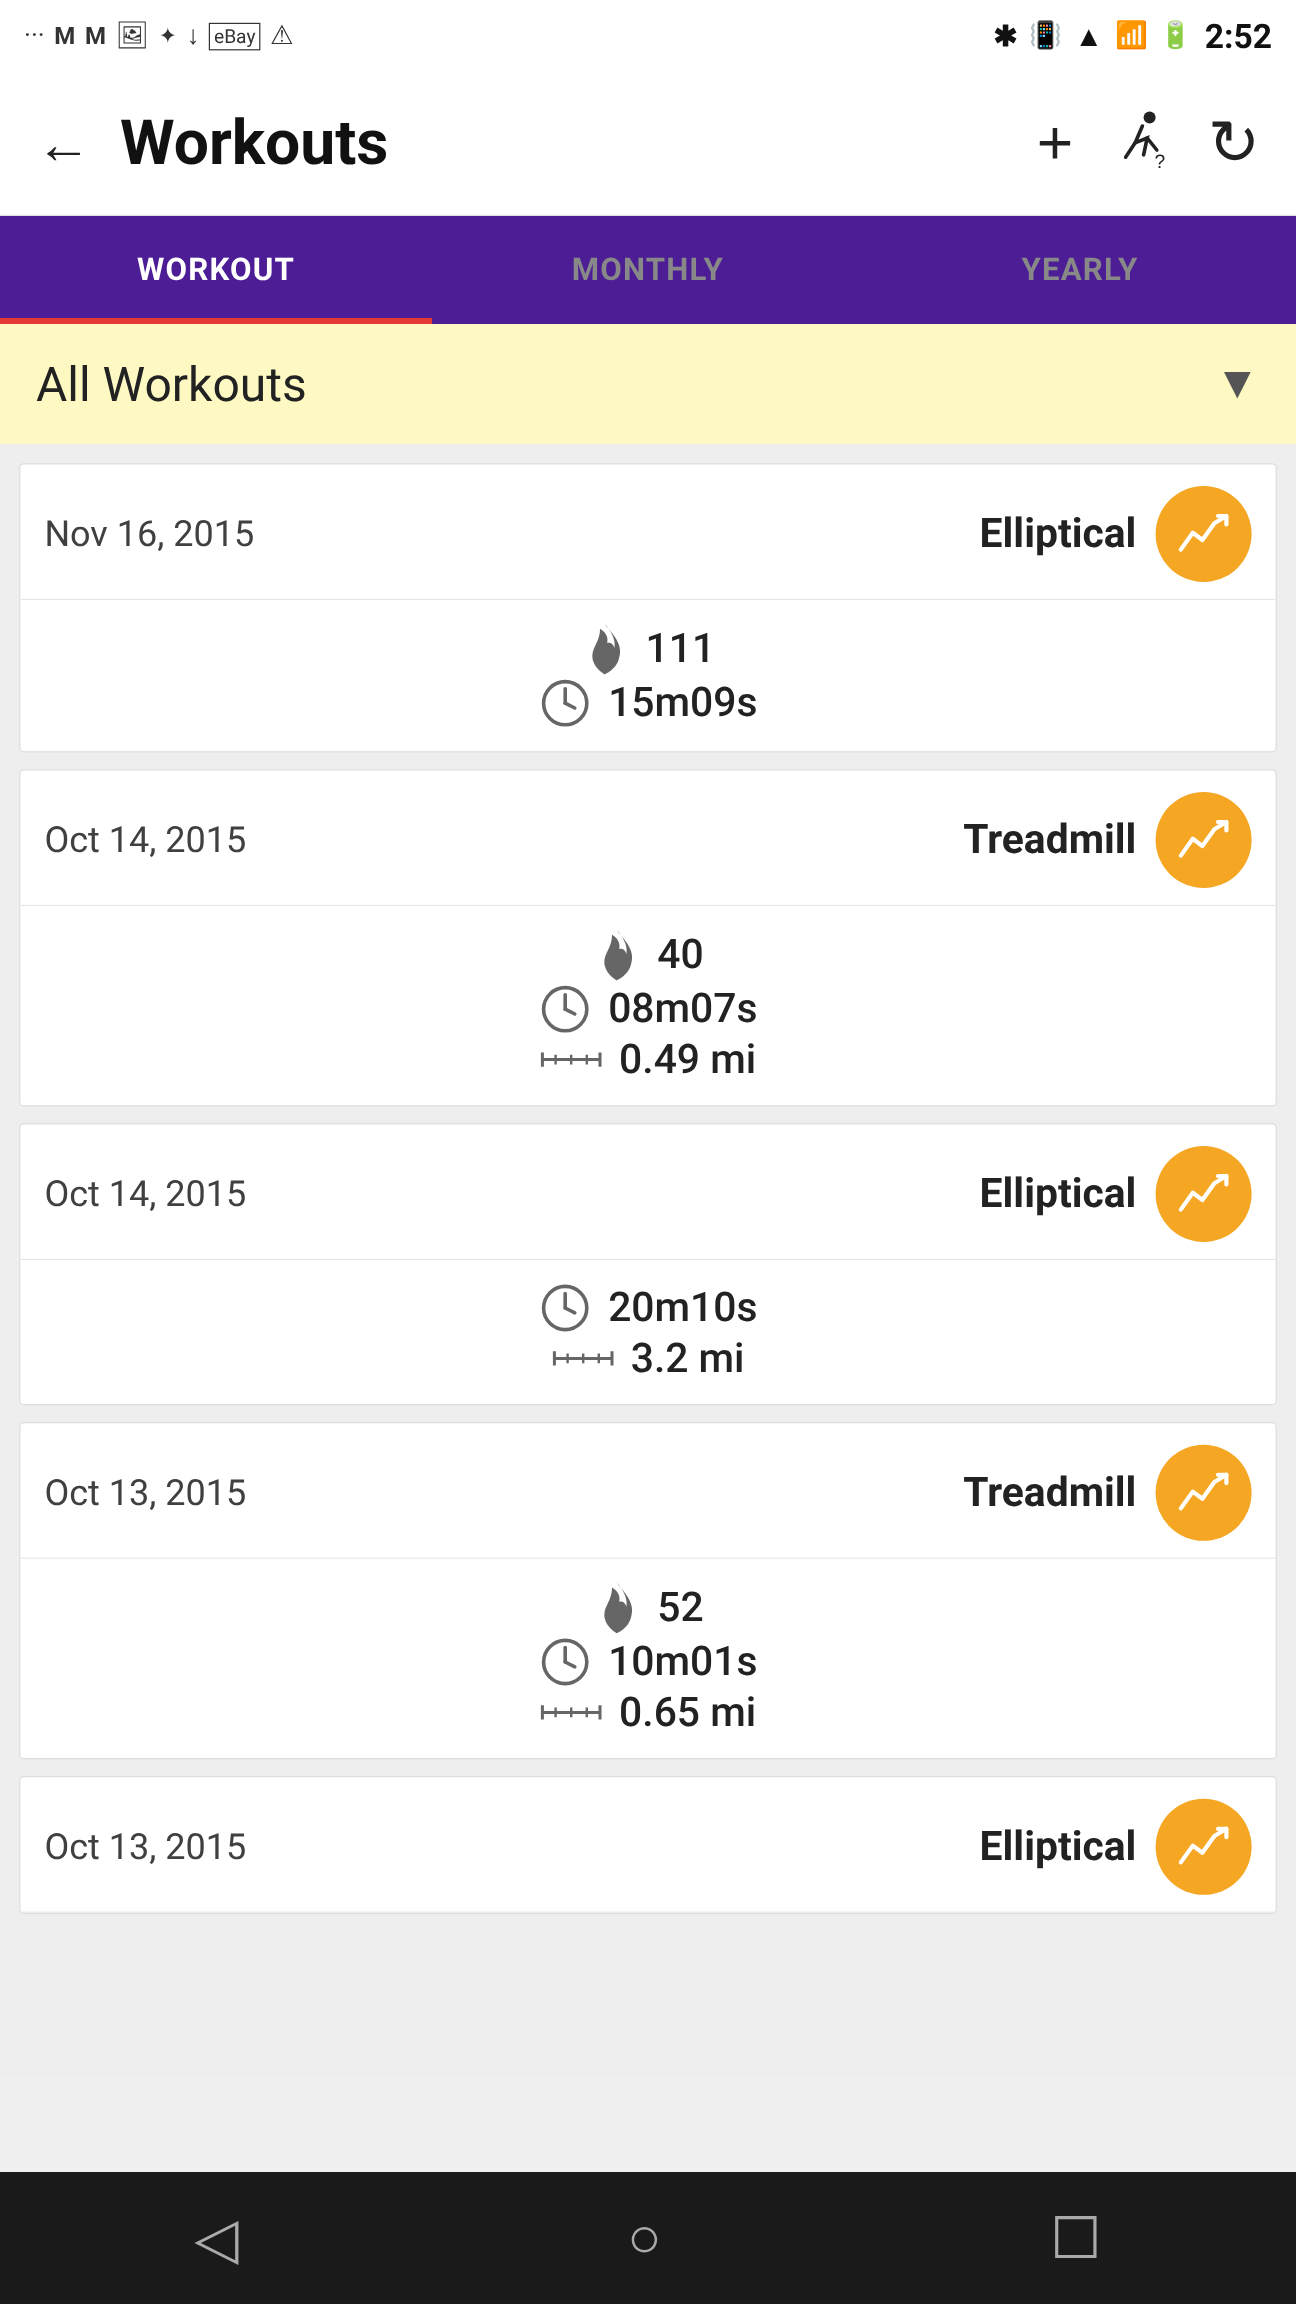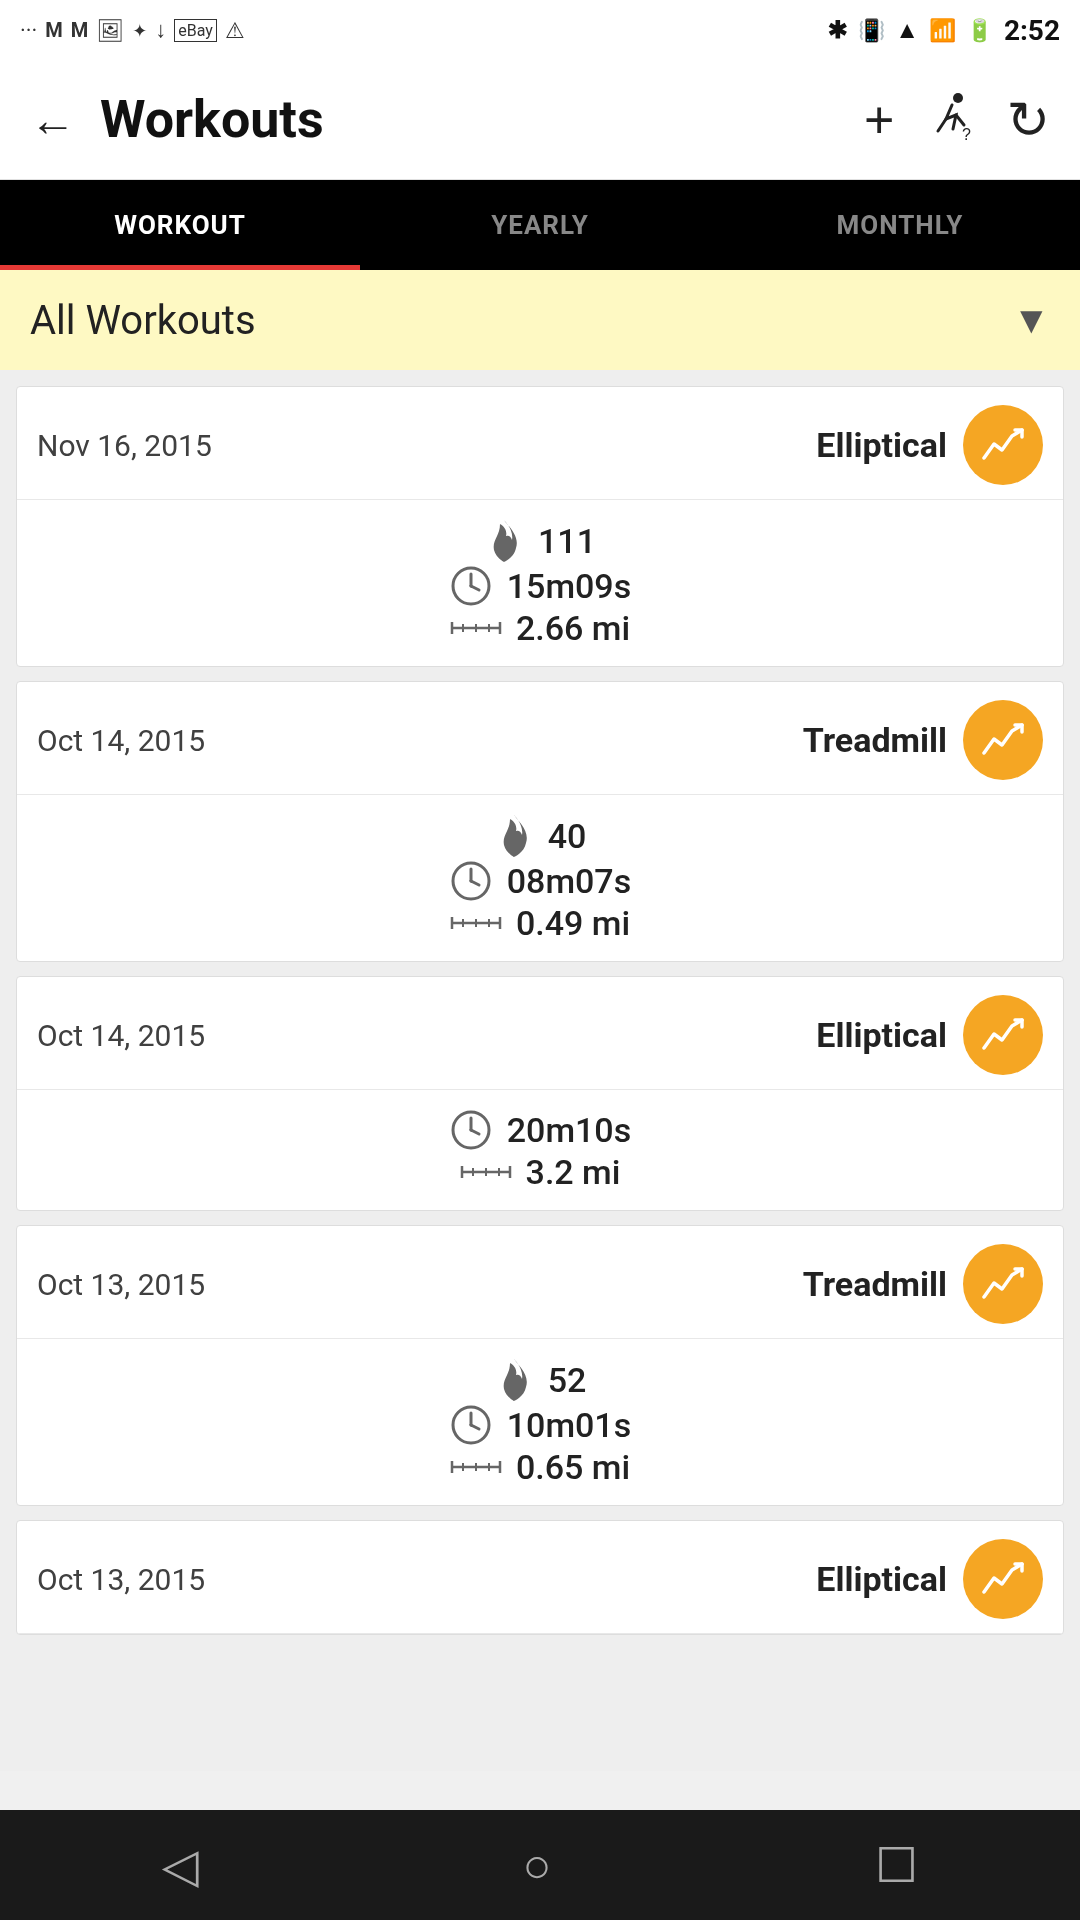--- a/index.html
+++ b/index.html
@@ -79,21 +79,21 @@
       cursor: pointer;
       font-size: 52px;
       color: #222;
       line-height: 1;
     }
 
     
     .tab-bar {
       width: 100%;
       height: 90px;
-      background: #000000;
+      background: #4c1d95;
       display: flex;
       align-items: stretch;
     }
     .tab-item {
       flex: 1;
       display: flex;
       align-items: center;
       justify-content: center;
       font-size: 26px;
       font-weight: bold;
@@ -290,24 +290,24 @@
     </button>
     <button class="header-action-btn">↻</button>
   </div>
 </div>
 
 <div class="tab-bar">
   <div class="tab-item active">
     <span>WORKOUT</span>
   </div>
   <div class="tab-item">
+    <span>MONTHLY</span>
+  </div>
+  <div class="tab-item">
     <span>YEARLY</span>
-  </div>
-  <div class="tab-item">
-    <span>MONTHLY</span>
   </div>
 </div>
 
 <div class="filter-row">
   <span class="filter-label">All Workouts</span>
   <span class="filter-chevron">▼</span>
 </div>
 
 <div class="workout-list">
 
@@ -332,31 +332,20 @@
         <span class="stat-value">111</span>
       </div>
       <div class="stat-item">
         <svg class="clock-svg" viewBox="0 0 44 44">
           <circle cx="22" cy="22" r="18" stroke="#666" stroke-width="3" fill="none"></circle>
           <line x1="22" y1="10" x2="22" y2="22" stroke="#666" stroke-width="3" stroke-linecap="round"></line>
           <line x1="22" y1="22" x2="30" y2="26" stroke="#666" stroke-width="3" stroke-linecap="round"></line>
         </svg>
         <span class="stat-value">15m09s</span>
       </div>
-      <div class="stat-item">
-        <svg class="ruler-svg" viewBox="0 0 52 32">
-          <line x1="2" y1="16" x2="50" y2="16" stroke="#666" stroke-width="2.5"></line>
-          <line x1="2" y1="10" x2="2" y2="22" stroke="#666" stroke-width="2.5"></line>
-          <line x1="50" y1="10" x2="50" y2="22" stroke="#666" stroke-width="2.5"></line>
-          <line x1="13" y1="12" x2="13" y2="20" stroke="#666" stroke-width="2"></line>
-          <line x1="26" y1="12" x2="26" y2="20" stroke="#666" stroke-width="2"></line>
-          <line x1="39" y1="12" x2="39" y2="20" stroke="#666" stroke-width="2"></line>
-        </svg>
-        <span class="stat-value">2.66 mi</span>
-      </div>
     </div>
   </div>
 
   <div class="workout-card">
     <div class="card-header">
       <span class="card-date">Oct 14, 2015</span>
       <div class="card-type-row">
         <span class="card-type-label">Treadmill</span>
         <button class="chart-btn">
           <svg class="chart-icon-svg" viewBox="0 0 46 46">

